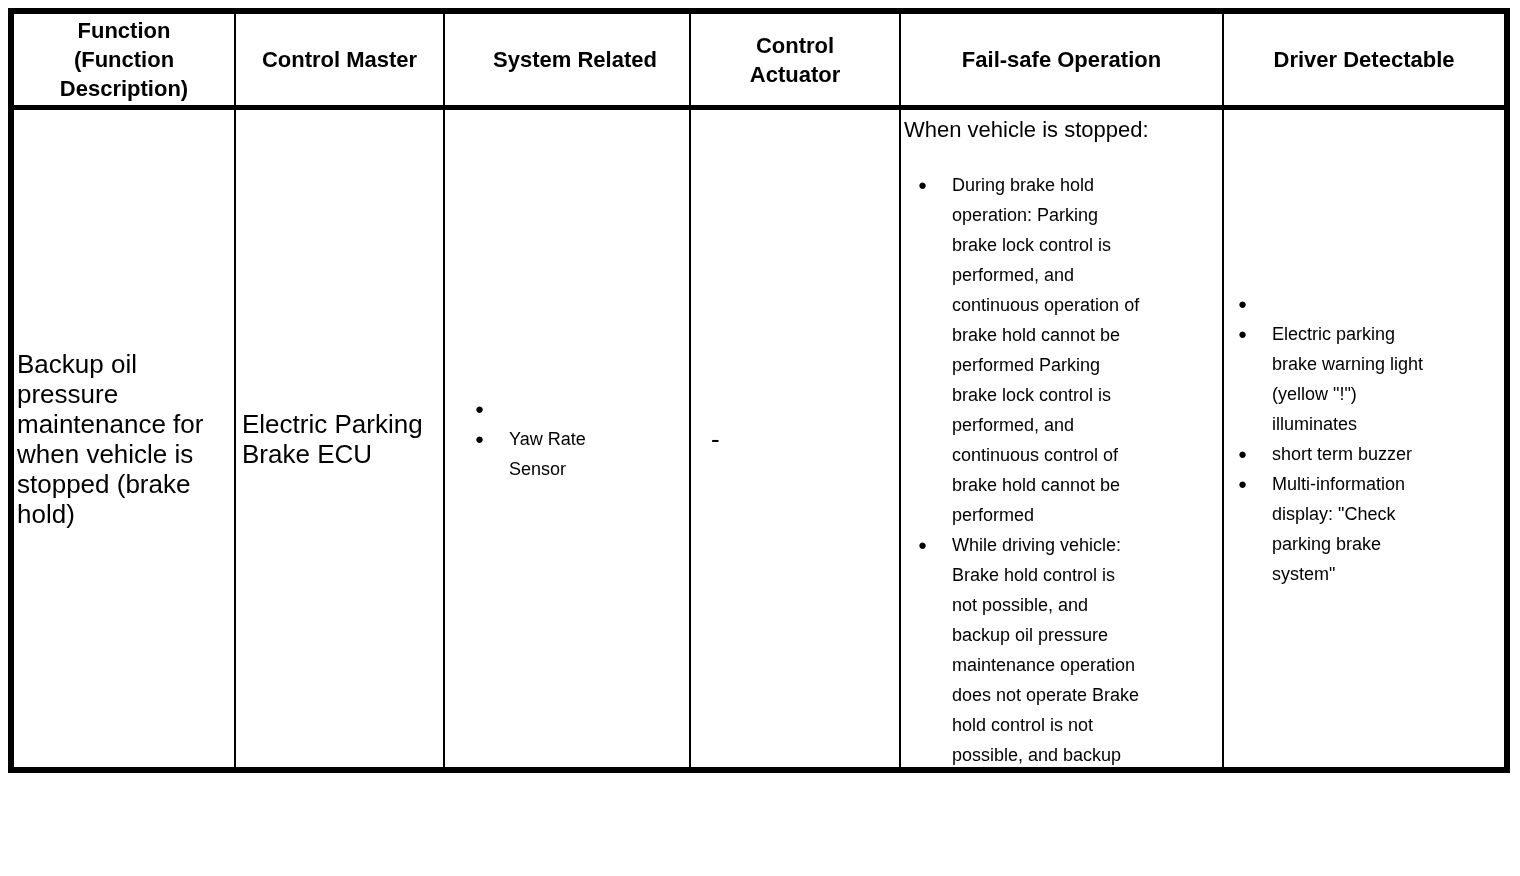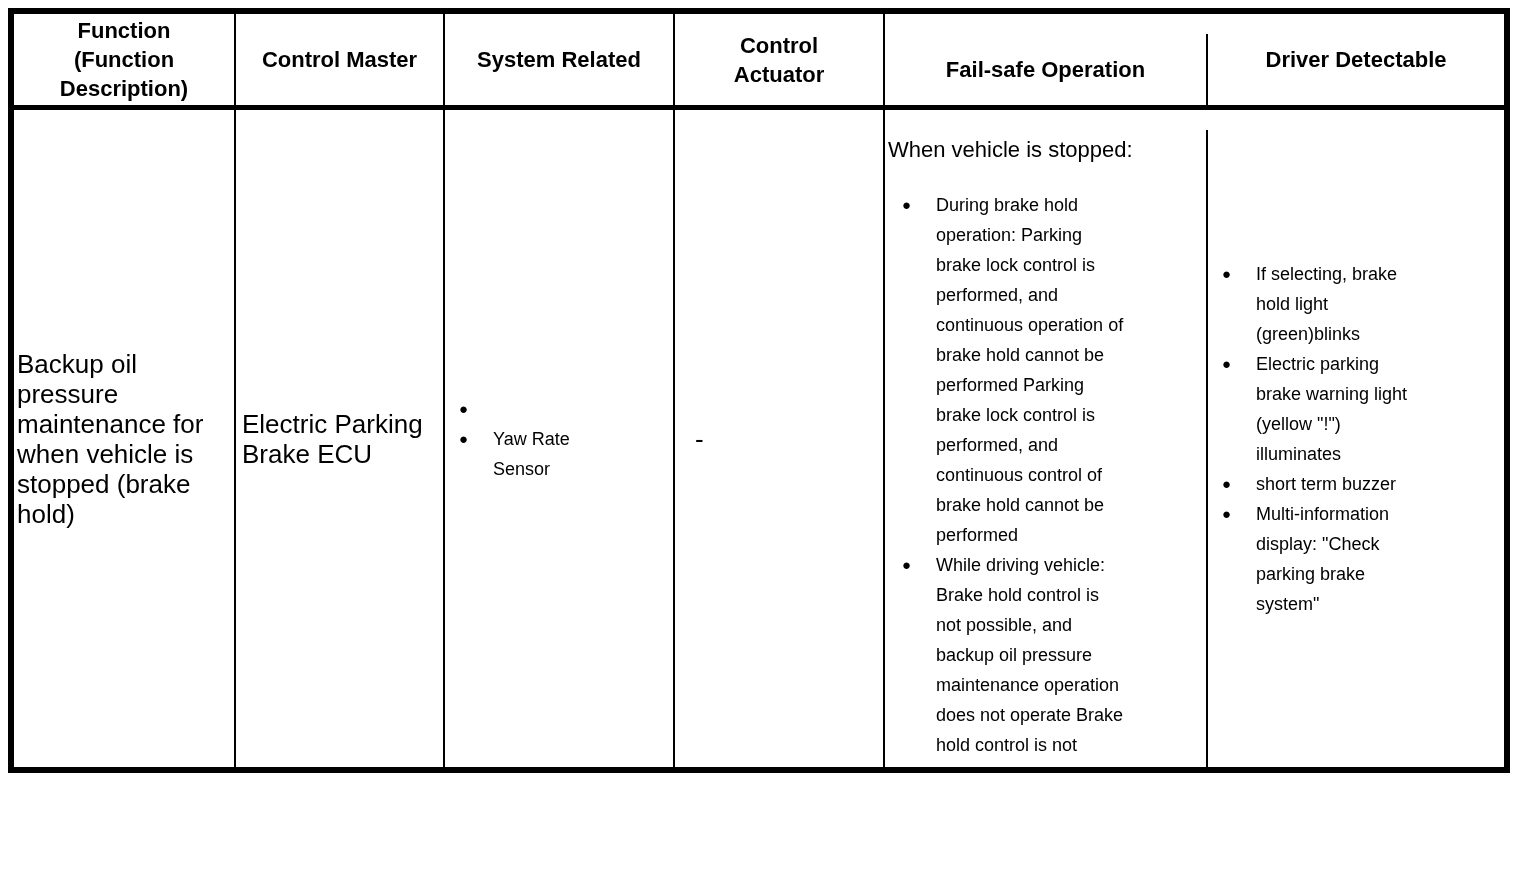--- a/index.html
+++ b/index.html
@@ -40,23 +40,23 @@
     min-height: 0;
   }
   .cell {
     box-sizing: border-box;
     border-right: 2px solid #000000;
     overflow: hidden;
   }
   .cell:last-child { border-right: none; border-radius: 15px; }
   .w1 { flex: 0 0 222px; }
   .w2 { flex: 0 0 209px; }
-  .w3 { flex: 0 0 230px; }
+  .w3 { flex: 0 0 230px; margin-left: 16px; }
   .w4 { flex: 0 0 210px; }
-  .w5 { flex: 0 0 323px; margin-top: 20px; }
+  .w5 { flex: 0 0 323px; }
   .w6 { flex: 1 1 auto; }
   .hcell {
     display: flex;
     align-items: center;
     justify-content: center;
     text-align: center;
     font-weight: bold;
     font-size: 22px;
     line-height: 29px;
     white-space: pre-line;
@@ -186,23 +186,20 @@
 maintenance operation
 does not operate</span>
           </li>
         </ul>
       </div>
 
       <div class="cell w6 vcenter">
         <ul class="blist">
           <li>
             <span class="bullet">●</span>
-            <span class="btext">If selecting, brake
-hold light
-(green)blinks</span>
           </li>
           <li>
             <span class="bullet">●</span>
             <span class="btext">Electric parking
 brake warning light
 (yellow "!")
 illuminates</span>
           </li>
           <li>
             <span class="bullet">●</span>

